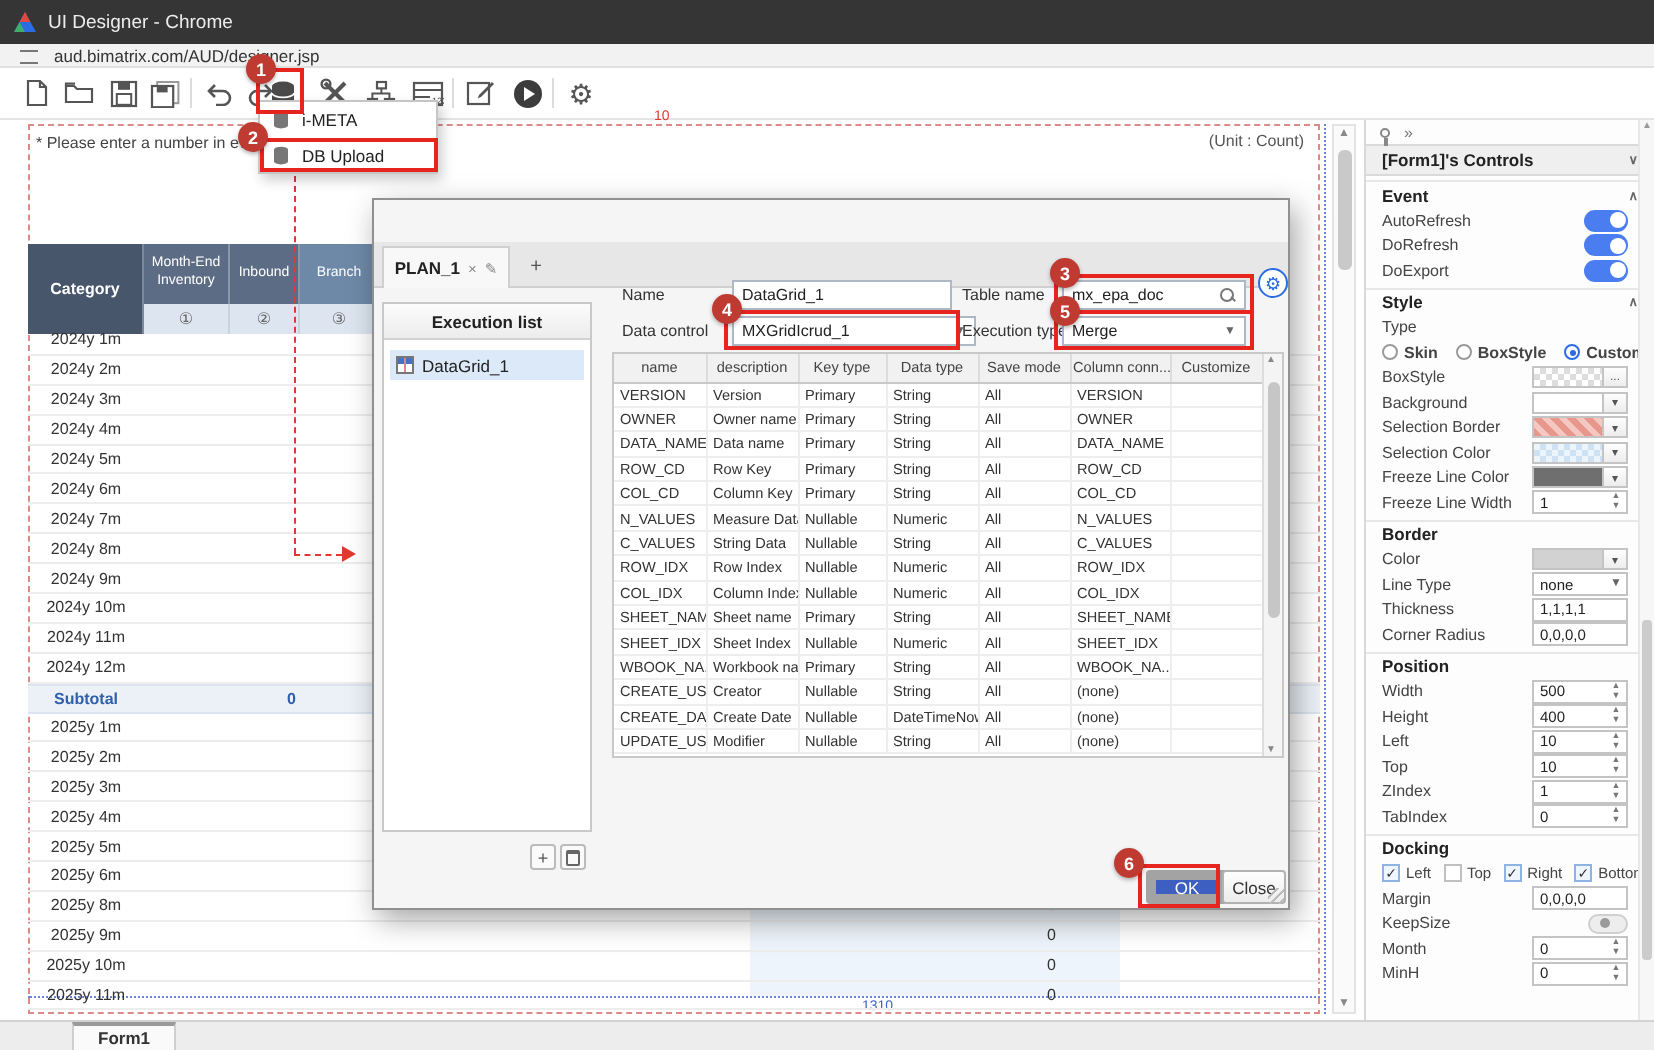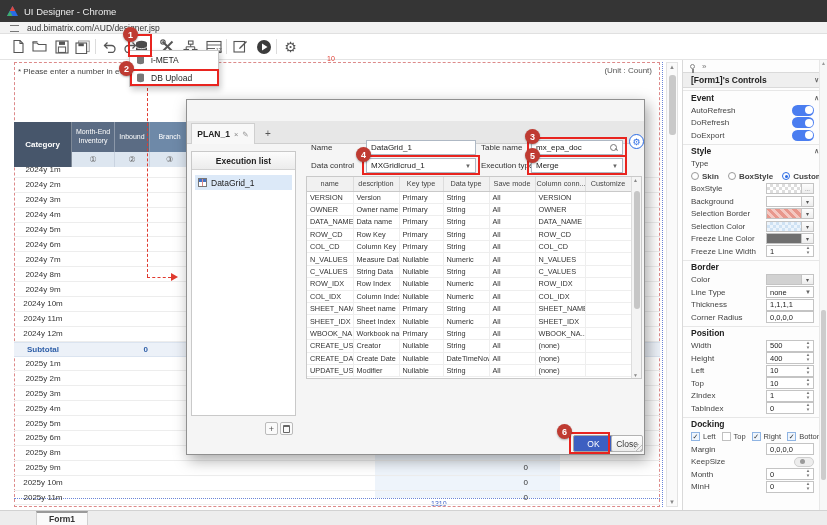--- a/index.html
+++ b/index.html
@@ -77,21 +77,21 @@
   .bluegear{position:absolute;left:442px;top:34px;width:15px;height:15px;border:1.5px solid #2b6be4;border-radius:50%;color:#2b6be4;font-size:9px;display:flex;align-items:center;justify-content:center;background:#fff;}
   .dgrid{position:absolute;left:119px;top:76px;width:336px;height:203px;background:#fff;border:1px solid #c9c9c9;}
   .dgrid table{border-collapse:collapse;table-layout:fixed;width:324px;font-size:7.3px;color:#333;}
   .dgrid th{height:14px;background:#f1f1f1;border-right:1px solid #dcdcdc;border-bottom:1px solid #c9c9c9;font-weight:normal;color:#444;overflow:hidden;white-space:nowrap;}
   .dgrid td{height:12.4px;border-right:1px solid #eee;border-bottom:1px solid #eee;padding-left:3px;overflow:hidden;white-space:nowrap;}
   .gscroll{position:absolute;right:0;top:0;width:10px;height:100%;background:#f4f4f4;border-left:1px solid #ddd;}
   .gthumb{position:absolute;left:1.5px;top:14px;width:6px;height:118px;background:#c6c6c6;border-radius:3px;}
   .dnote{position:absolute;left:119px;top:284px;width:336px;height:43px;background:#fcfcfc;border:1px solid #ddd;padding:4px 6px;font-size:7.8px;color:#333;line-height:1.35;}
   .dnote p{margin:0 0 3px 0;}
   .btn{position:absolute;height:17px;display:flex;align-items:center;justify-content:center;font-size:8.5px;border-radius:2px;}
-  .btn.ok{left:386px;top:335px;width:41px;background:#3d5fc1;border:1px solid #a3a3a3;color:#fff;font-weight:normal;}
+  .btn.ok{left:386px;top:335px;width:41px;background:#3d5fc1;border:5px solid #a3a3a3;color:#fff;font-weight:normal;}
   .btn.close{left:424px;top:335px;width:32px;background:linear-gradient(#fefefe,#ececec);border:1px solid #b2b2b2;color:#333;}
   .grip{position:absolute;right:2px;bottom:2px;width:8px;height:8px;background:repeating-linear-gradient(135deg,#bbb 0 1px,transparent 1px 3px);}
 
   
   .panel{position:absolute;left:682px;top:60px;width:145px;height:465px;background:#fdfdfd;border-left:1px solid #d9d9d9;overflow:hidden;}
   .pmini{height:12px;display:flex;align-items:center;gap:7px;padding-left:7px;color:#777;}
   .pin{display:inline-block;width:5px;height:5px;border:1.5px solid #888;border-radius:50%;position:relative;}
   .pin::after{content:'';position:absolute;left:1px;top:4px;width:1.5px;height:4px;background:#888;}
   .pbar{height:16px;background:#efefef;border-top:1px solid #dadada;border-bottom:1px solid #dadada;display:flex;align-items:center;padding:0 8px;font-size:8.5px;font-weight:bold;color:#222;}
   .pbar .chev,.sech .chev{margin-left:auto;font-size:6.5px;color:#666;}
@@ -396,21 +396,21 @@
     <div class="flabel" style="left:124px;top:43px">Name</div>
     <div class="finput" style="left:179px;top:40px;width:110px">
         <span>DataGrid_1</span>
       </div>
     <div class="flabel" style="left:294px;top:43px">Table name</div>
     <div class="finput" style="left:344px;top:40px;width:92px">
         <span>mx_epa_doc</span>
         <span class="mag"></span>
       </div>
     <div class="flabel" style="left:124px;top:61px">Data control</div>
-    <div class="finput" style="left:179px;top:58px;width:110px">
+    <div class="finput" style="left:179px;top:58px;width:122px">
         <span>MXGridIcrud_1</span>
         <span class="dd">▼</span>
       </div>
     <div class="flabel" style="left:294px;top:61px">Execution type</div>
     <div class="finput" style="left:344px;top:58px;width:92px">
         <span>Merge</span>
         <span class="dd">▼</span>
       </div>
     <div class="bluegear">⚙</div>
 

